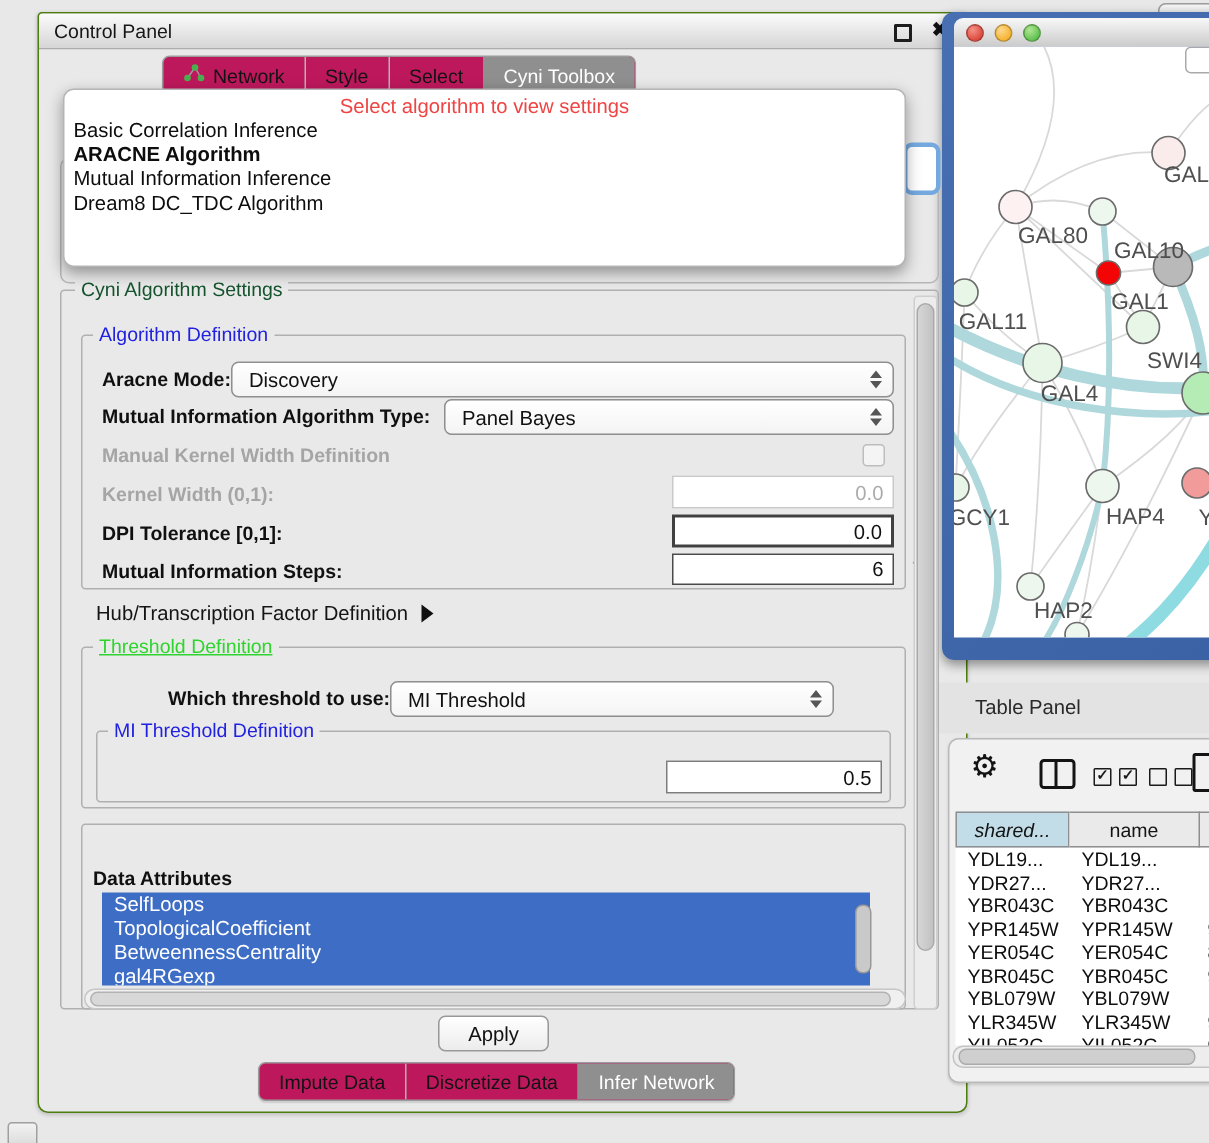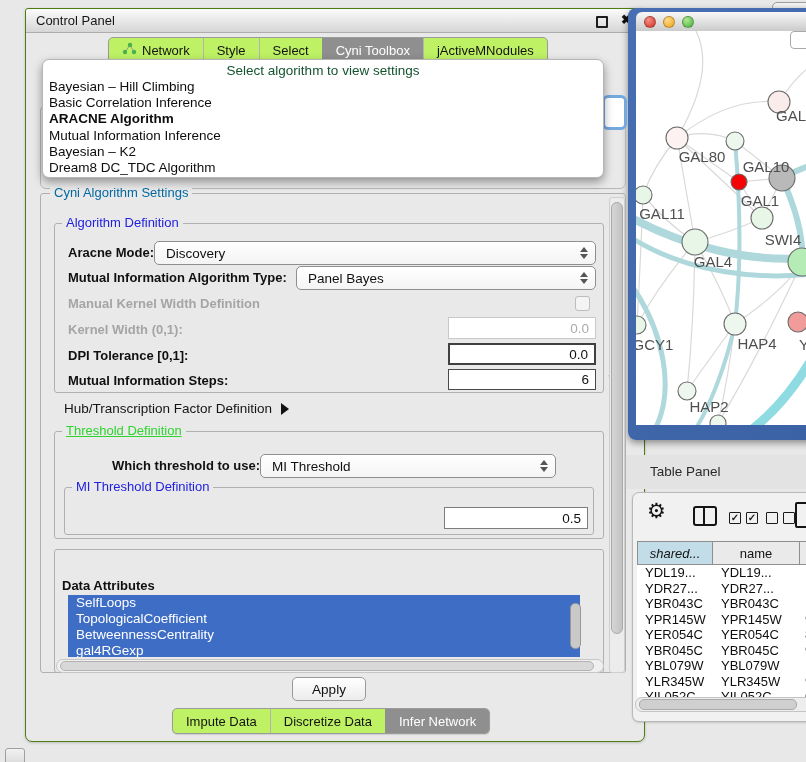--- a/index.html
+++ b/index.html
@@ -9,43 +9,43 @@
   
   .cp{position:absolute;left:2px;top:8px;width:618px;height:732px;background:#e9e9e9;
       border:1px solid #4d7c0f;border-radius:3px 3px 7px 7px;box-shadow:0 1px 3px rgba(0,0,0,.18);margin-left:23px;}
   .cp-titlebar{position:absolute;left:0;top:0;right:0;height:23px;
       background:linear-gradient(#fbfbfb,#d6d6d6);border-bottom:1px solid #adadad;border-radius:3px 3px 0 0;}
   .cp-title{position:absolute;left:10px;top:4px;font-size:13px;color:#161616;}
   .win-float{position:absolute;right:36px;top:7px;width:8px;height:8px;border:2px solid #1d1d1d;border-radius:1px;}
   .win-close{position:absolute;right:12px;top:3px;font-size:13px;font-weight:bold;color:#111;}
 
   
-  .seg{position:absolute;display:flex;background:#bef264;border:1px solid #9b9b9b;border-radius:5px;
+  .seg{position:absolute;display:flex;background:#be185d;border:1px solid #9b9b9b;border-radius:5px;
        overflow:hidden;height:24px;box-shadow:0 1px 1px rgba(0,0,0,.12);}
   .seg-item{display:flex;align-items:center;justify-content:center;font-size:13px;color:#131313;
        border-left:1px solid #b3b3b3;padding:0 13px;white-space:nowrap;gap:5px;}
   .seg-item:first-child{border-left:none;}
   .seg-item.sel{background:#8f8f8f;color:#fff;border-left-color:#8f8f8f;}
 
   
   .popup{position:absolute;left:16px;top:50px;width:562px;height:119px;background:#fff;
          border:1px solid #b5b5b5;border-radius:7px;box-shadow:0 4px 10px rgba(0,0,0,.38);z-index:60;
          padding-top:3px;box-sizing:border-box;}
-  .popup-prompt{font-size:13.5px;color:#14532d;text-align:center;line-height:16px;}
+  .popup-prompt{font-size:13.5px;color:#ef4444;text-align:center;line-height:16px;}
   .popup-item{font-size:13.5px;color:#0d0d0d;line-height:16.2px;padding-left:6px;white-space:nowrap;}
   .popup-item.hl{font-weight:bold;}
 
   .hidden-gbox{position:absolute;left:14px;top:96px;width:584px;height:82px;border:1px solid #b6b6b6;
          border-radius:6px;z-index:5;}
   .focus-frag{position:absolute;left:576px;top:86px;width:19px;height:29px;background:#fff;
          border:3px solid #74a9e0;border-radius:6px;z-index:30;}
 
   
   .gbox{position:absolute;border:1px solid #b0b0b0;border-radius:3px;z-index:10;}
-  .gbox-label{position:absolute;font-size:13px;color:#0369a1;background:#e9e9e9;padding:0 4px;
+  .gbox-label{position:absolute;font-size:13px;color:#14532d;background:#e9e9e9;padding:0 4px;
          line-height:14px;z-index:12;white-space:nowrap;}
   .lbl-blue{color:#2121e0;}
   .lbl-green{color:#2fd42f;}
 
   .flabel{position:absolute;font-size:13px;font-weight:bold;color:#101010;line-height:16px;z-index:12;white-space:nowrap;}
   .dis{color:#a5a5a5;}
   .plain{font-weight:normal;font-size:13.5px;color:#141414;}
 
   .combo{position:absolute;background:linear-gradient(#ffffff,#f4f4f4);border:1px solid #8f8f8f;border-radius:5px;
          font-size:13.5px;color:#111;display:flex;align-items:center;padding-left:11px;z-index:12;box-sizing:border-box;}
@@ -157,35 +157,30 @@
         </div>
         <div class="seg-item">
           <span>Style</span>
         </div>
         <div class="seg-item">
           <span>Select</span>
         </div>
         <div class="seg-item sel">
           <span>Cyni Toolbox</span>
         </div>
-        <div class="seg-item">
-          <span>jActiveMNodules</span>
-        </div>
       </div>
 
     <div class="hidden-gbox"></div>
     <div class="focus-frag"></div>
 
     <div class="popup" id="algo-popup">
       <div class="popup-prompt">Select algorithm to view settings</div>
-    <div class="popup-item">Bayesian – Hill Climbing</div>
         <div class="popup-item">Basic Correlation Inference</div>
         <div class="popup-item hl">ARACNE Algorithm</div>
         <div class="popup-item">Mutual Information Inference</div>
-        <div class="popup-item">Bayesian – K2</div>
         <div class="popup-item">Dream8 DC_TDC Algorithm</div>
       </div>
 
     <div class="gbox" style="left:14px;top:184px;width:584px;height:478px;"></div>
     <div class="gbox-label" style="left:24px;top:177px;">Cyni Algorithm Settings</div>
     <div class="vscroll">
         <div class="vscroll-thumb"></div>
       </div>
 
     <div class="gbox" style="left:28px;top:214px;width:548px;height:168px;"></div>

